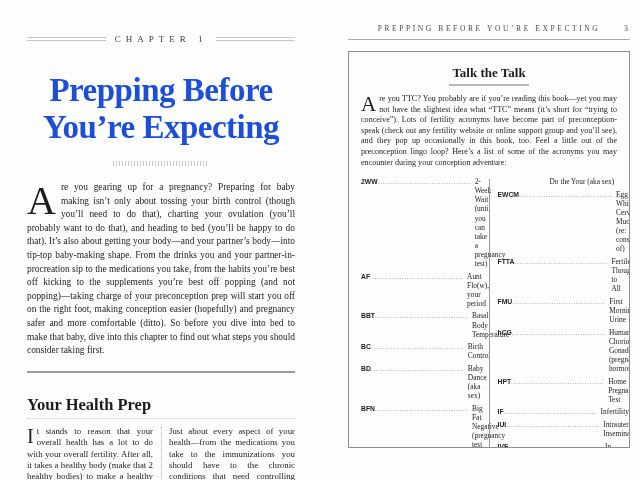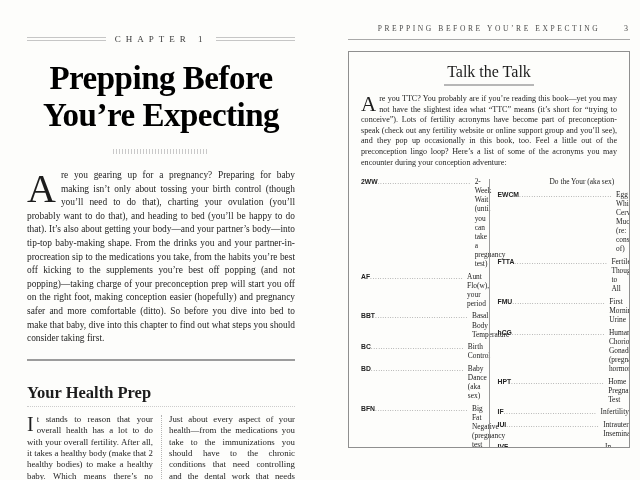--- a/index.html
+++ b/index.html
@@ -5,41 +5,41 @@
   * { margin:0; padding:0; box-sizing:border-box; }
   html,body { width:640px; height:480px; overflow:hidden; }
   body { background:#fdfdfb; color:#232323; font-family:"Liberation Serif", serif; }
   .spread { position:relative; width:640px; height:480px; }
 
   
   .page-left { position:absolute; left:0; top:0; width:320px; height:388px; padding:30px 25px 0 27px; }
   .chapter-line { display:flex; align-items:center; gap:9px; margin-top:4px; }
   .chapter-rule { flex:1; height:4px; border-top:1px solid #c6c6c6; border-bottom:1px solid #c6c6c6; }
   .chapter-label { font-size:9px; letter-spacing:5px; color:#3a3a3a; white-space:nowrap; }
-  .book-title { margin-top:16px; text-align:center; font-weight:700; font-size:33px; line-height:37px; letter-spacing:-0.5px; color:#000000; }
+  .book-title { margin-top:28px; text-align:center; font-weight:700; font-size:33px; line-height:37px; letter-spacing:-0.5px; color:#1d4ed8; }
   .ornament { margin:15px auto 0; width:96px; height:5px;
               background:repeating-linear-gradient(90deg,#c9c9c9 0 1px,transparent 1px 3px); }
   .intro { margin-top:15px; font-size:9.4px; line-height:13.6px; text-align:justify; }
   .dropcap-lg { float:left; font-size:40px; line-height:33px; padding:3px 5px 0 0; color:#1d1d1d; }
   .section-rule { margin-top:13px; border-top:2px solid #9c9c9c; }
   .section-heading { margin-top:22px; font-size:16.5px; font-weight:700; color:#1c1c1c;
                      padding-bottom:3px; border-bottom:1px dotted #cccccc; }
   .health-cols { display:flex; margin-top:7px; font-size:8.8px; line-height:11.4px; text-align:justify; }
   .health-col { flex:1; }
   .col-divider { width:0; border-left:1px dotted #b3b3b3; margin:1px 7px 2px 8px; }
   .dropcap-sm { float:left; font-size:20px; line-height:18px; padding:1px 3px 0 0; color:#1d1d1d; }
 
   
   .page-right { position:absolute; left:320px; top:0; width:320px; height:444px; padding:24px 10px 12px 28px; }
   .running-header { position:relative; text-align:center; font-size:7.5px; letter-spacing:2.6px;
                     color:#4a4a4a; padding:0 0 6px 0; border-bottom:1px solid #a9a9a9; }
   .folio { position:absolute; right:2px; bottom:6px; letter-spacing:0; font-size:8px; color:#4a4a4a; }
   .talk-box { margin-top:11px; border:1px solid #8f8f8f; background:#fdfdfb; padding:11px 12px 10px; height:397px; overflow:hidden; }
   .box-title-wrap { text-align:center; }
-  .box-title { display:inline-block; font-size:16px; font-weight:400; color:#1c1c1c;
+  .box-title { display:inline-block; font-size:13px; font-weight:700; color:#1c1c1c;
                padding:0 3px 3px; border-bottom:2px solid #b7b7b7; }
   .box-intro { margin-top:8px; font-size:8.1px; line-height:10.6px; text-align:justify; }
   .dropcap-md { float:left; font-size:21px; line-height:18px; padding:1px 3px 0 0; color:#1d1d1d; }
   .glossary { display:flex; margin-top:9px; }
   .gcol { flex:1; min-width:0; }
   .gcol-divider { width:0; border-left:1px solid #9b9b9b; margin:2px 8px 2px 8px; }
   .g-entry { display:flex; margin-bottom:3.5px; font-size:7.4px; line-height:9.1px; }
   .g-lead { flex:0 0 43px; display:flex; align-items:baseline; padding-right:4px; }
   .gcol-1 .g-lead { flex-basis:52px; }
   .g-acro { font-family:"Liberation Sans", sans-serif; font-weight:700; font-size:6.8px; color:#222; white-space:nowrap; }

